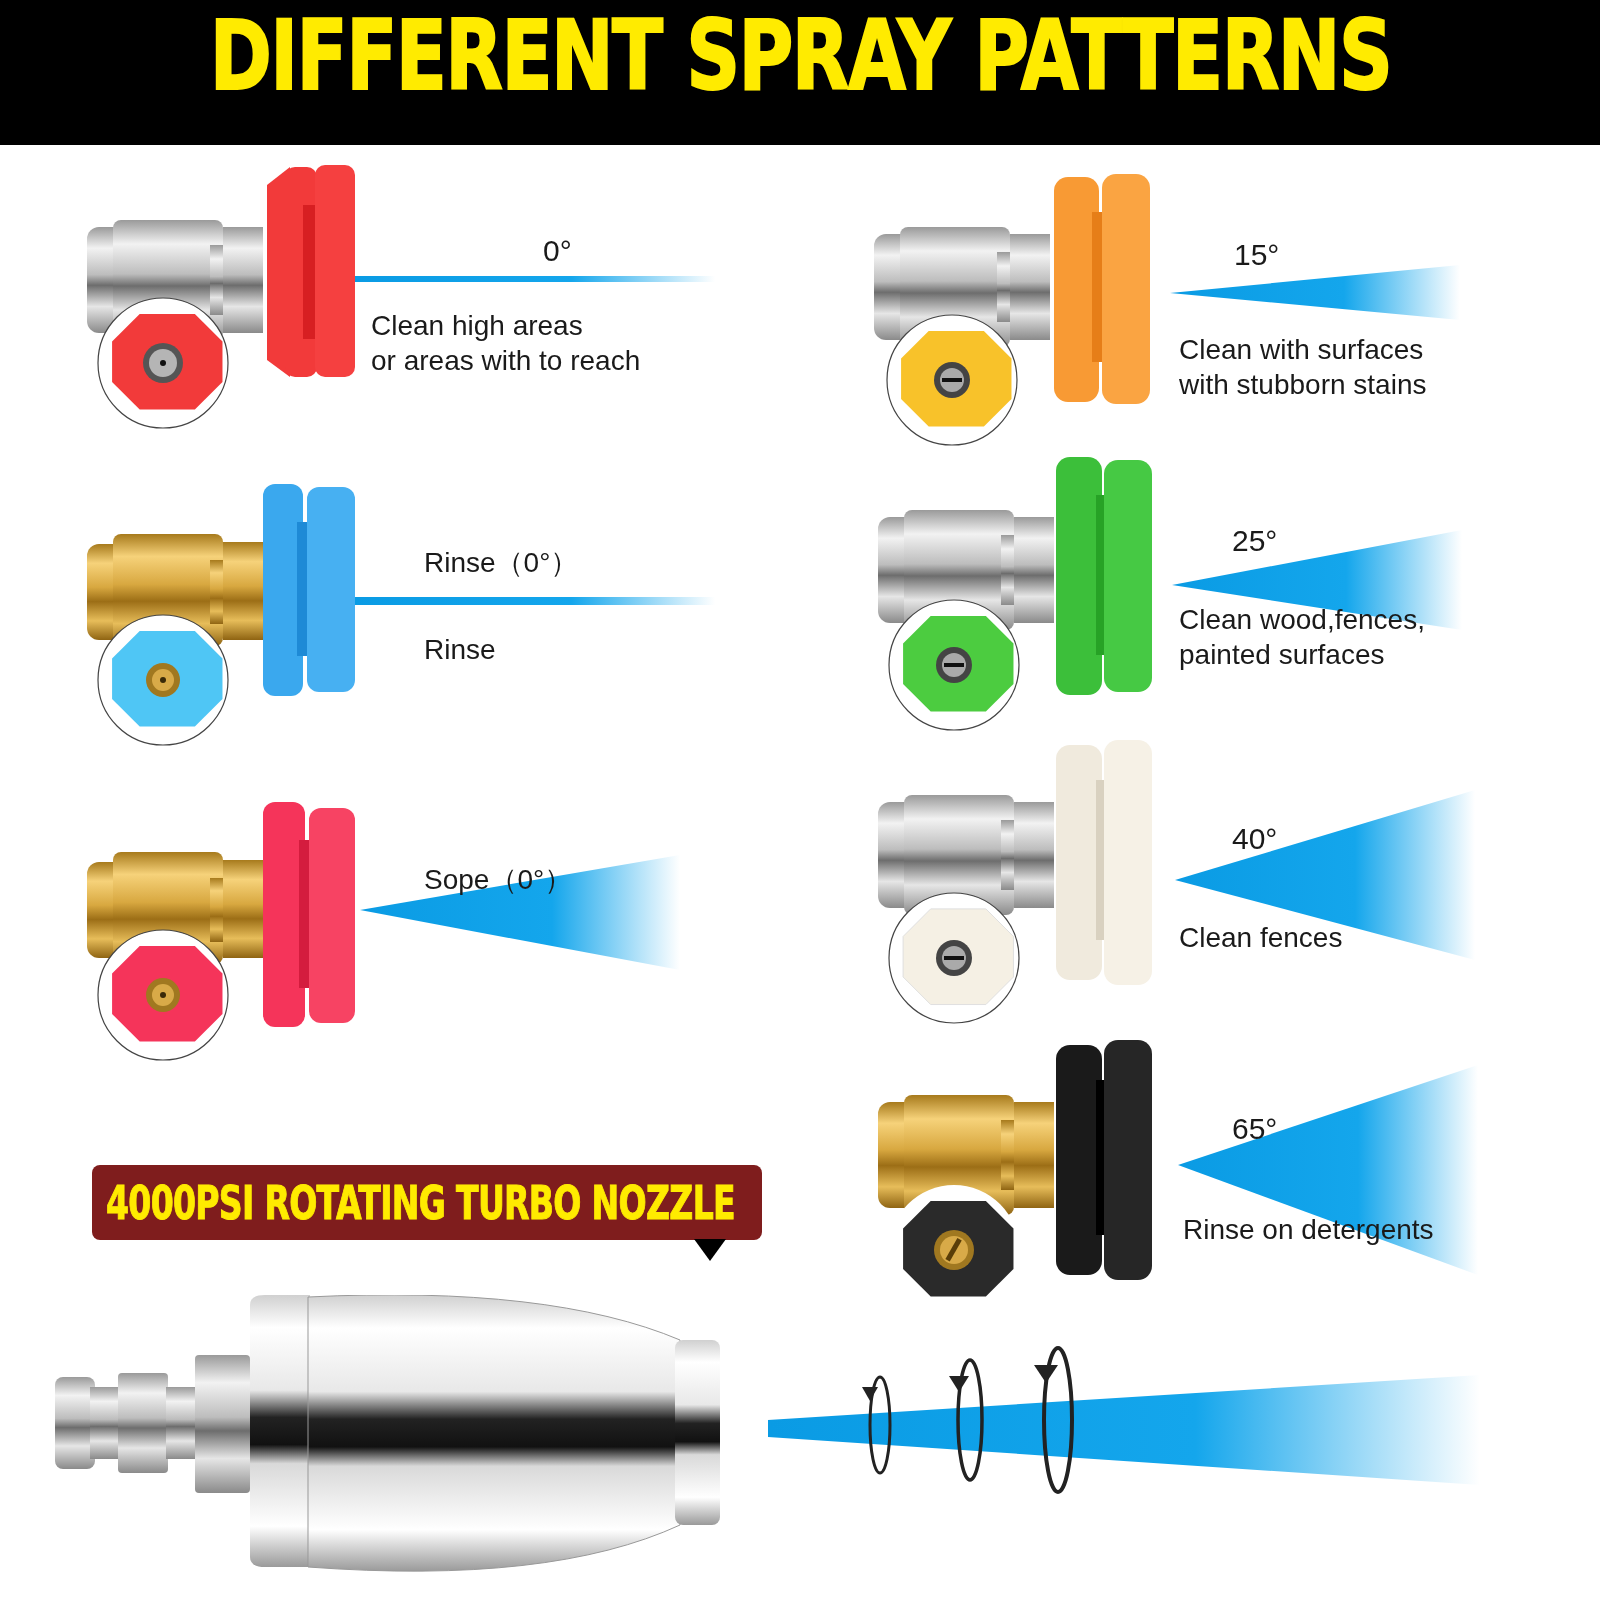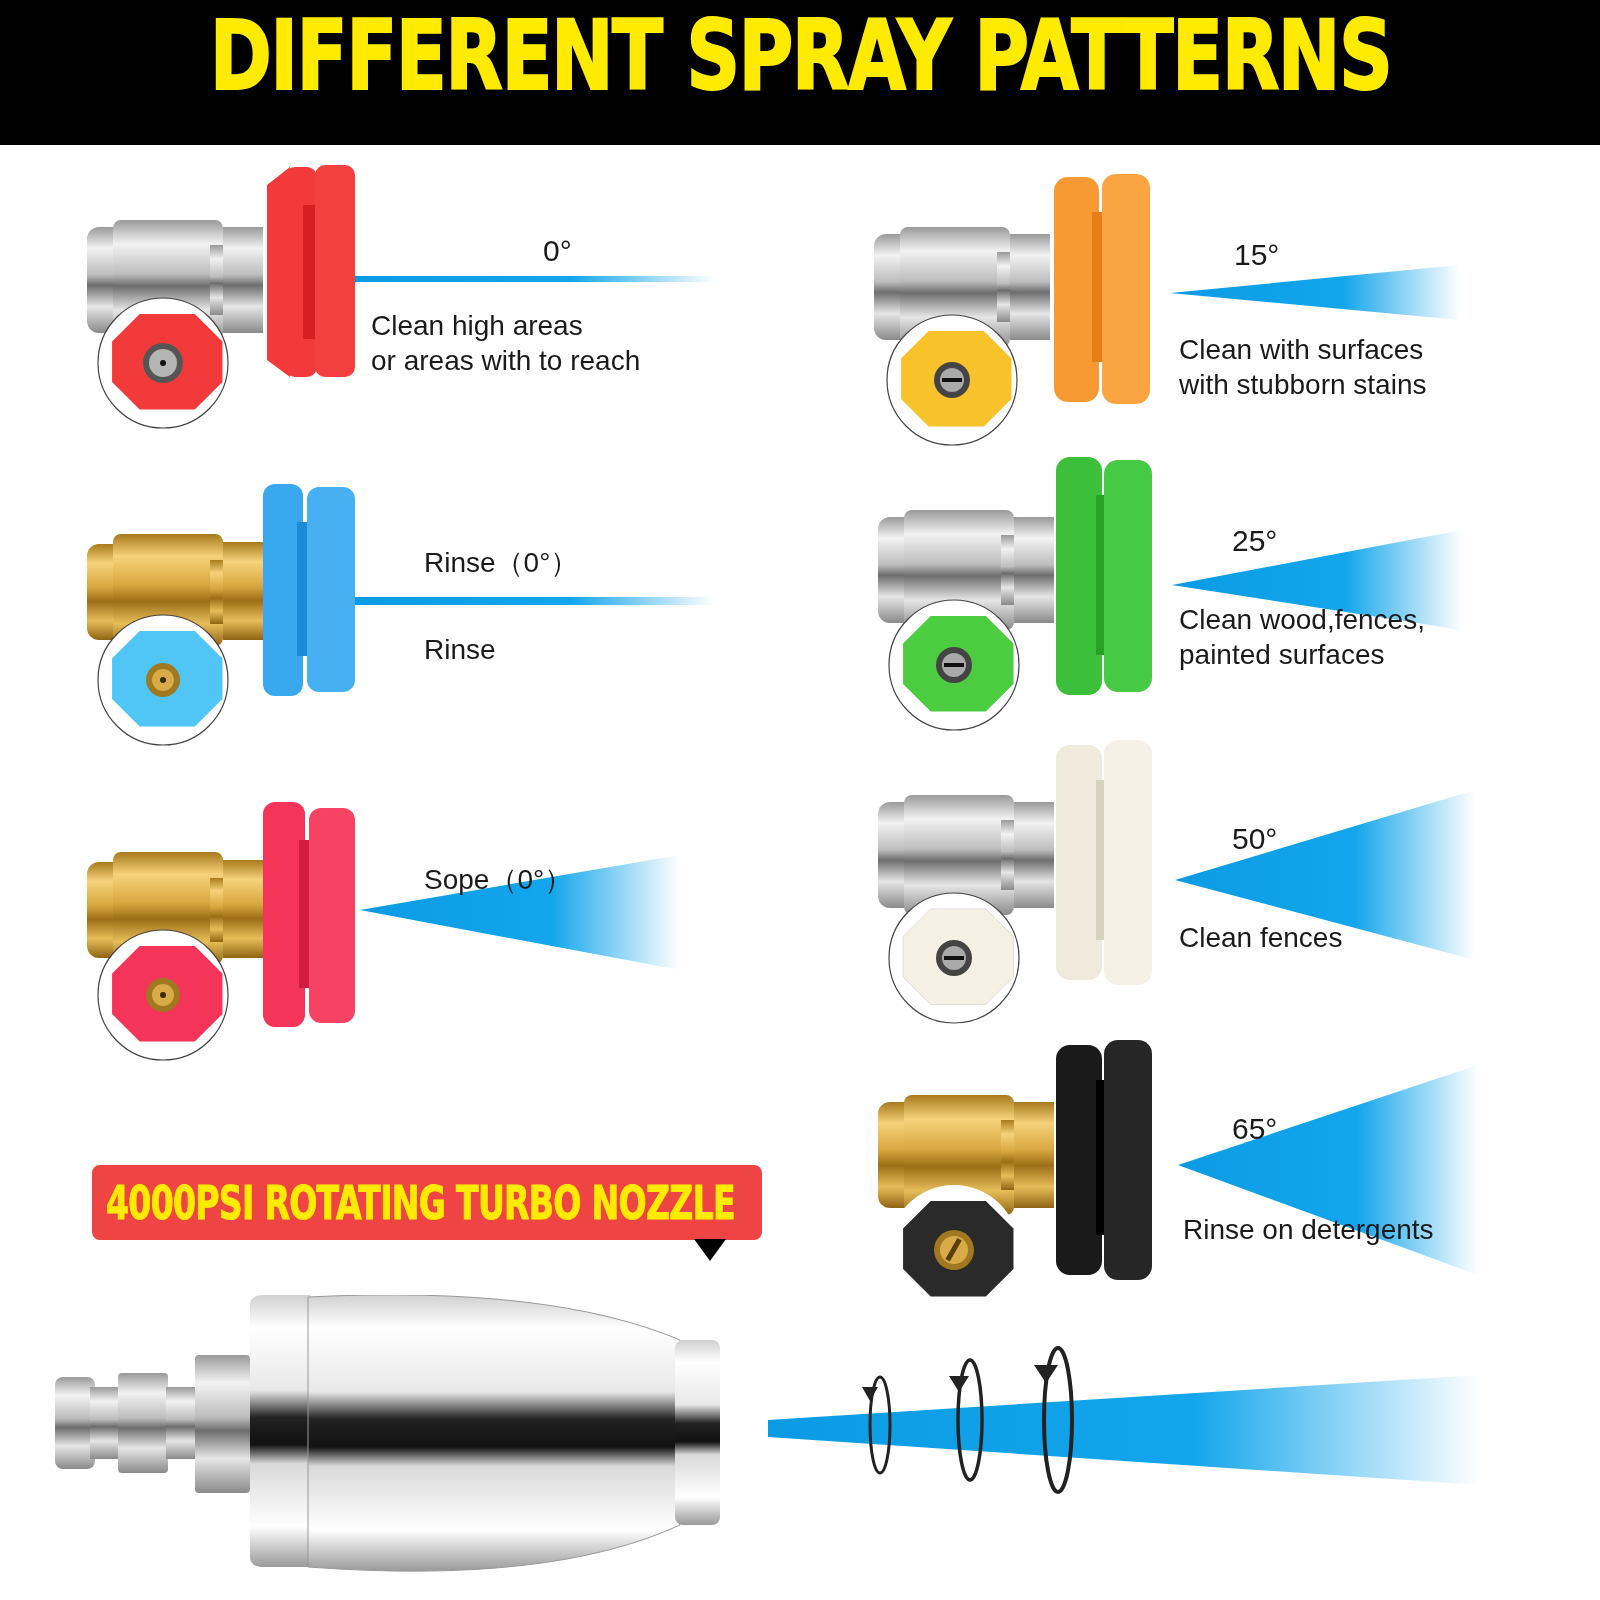--- a/index.html
+++ b/index.html
@@ -18,21 +18,21 @@
   }
 
   .nozzle { position: absolute; }
   .label { position: absolute; color: #1a1a1a; font-size: 28px; line-height: 35px; white-space: nowrap; }
   .angle { position: absolute; color: #1a1a1a; font-size: 30px; white-space: nowrap; }
 
   .spray { position: absolute; }
 
   .callout {
     position: absolute; left: 92px; top: 1165px; width: 670px; height: 75px;
-    background: #ef4444; border-radius: 8px; display: flex; align-items: center;
+    background: #7f1d1d; border-radius: 8px; display: flex; align-items: center;
     padding-left: 14px;
   }
   .callout::after {
     content: ""; position: absolute; left: 602px; top: 74px;
     border-left: 16px solid transparent; border-right: 16px solid transparent;
     border-top: 22px solid #000;
   }
   .callout-text {
     color: #ffeb00; font-family: "DejaVu Sans", "Liberation Sans", sans-serif;
     font-weight: 900; font-size: 46px; letter-spacing: -1px;
@@ -196,21 +196,21 @@
   <rect x="228" y="0" width="48" height="245" rx="14" fill="#f6f1e6"></rect>
   <circle cx="78" cy="218" r="65" fill="#fff" stroke="#444" stroke-width="1.2"></circle>
   <polygon points="48,148 108,148 138,178 138,222 108,252 48,252 18,222 18,178" fill="#f5f0e4" stroke="#ddd" transform="translate(5,18) scale(0.92) translate(6,16)"></polygon>
   <circle cx="78" cy="218" r="18" fill="#444"></circle>
   <circle cx="78" cy="218" r="12" fill="#aaa"></circle>
   <rect x="68" y="216" width="20" height="4" fill="#111"></rect>
 </svg>
 <svg class="spray" style="left:1175px;top:790px" width="300" height="170">
   <polygon points="0,90 300,0 300,170" fill="url(#sprayGrad)"></polygon>
 </svg>
-<div class="angle" style="left:1232px;top:822px">50°</div>
+<div class="angle" style="left:1232px;top:822px">40°</div>
 <div class="label" style="left:1179px;top:920px">Clean fences</div>
 
 <svg class="nozzle" style="left:876px;top:1040px" width="300" height="280">
   <rect x="2" y="62" width="40" height="106" rx="12" fill="url(#brassGrad)"></rect>
   <rect x="28" y="55" width="110" height="120" rx="8" fill="url(#brassGrad)"></rect>
   <rect x="125" y="80" width="35" height="70" fill="url(#brassGrad)"></rect>
   <rect x="138" y="62" width="40" height="106" fill="url(#brassGrad)"></rect>
   <rect x="180" y="5" width="46" height="230" rx="14" fill="#1a1a1a"></rect>
   <rect x="220" y="40" width="12" height="155" fill="#000"></rect>
   <rect x="228" y="0" width="48" height="240" rx="14" fill="#262626"></rect>

